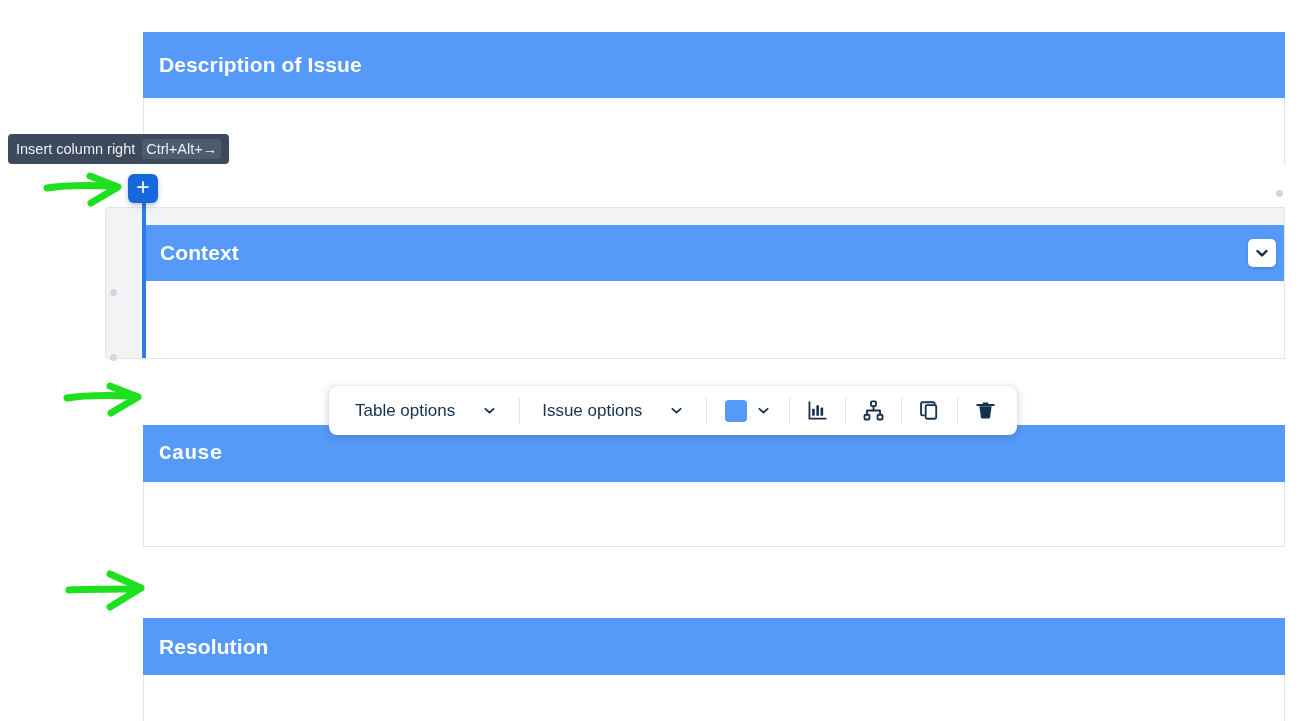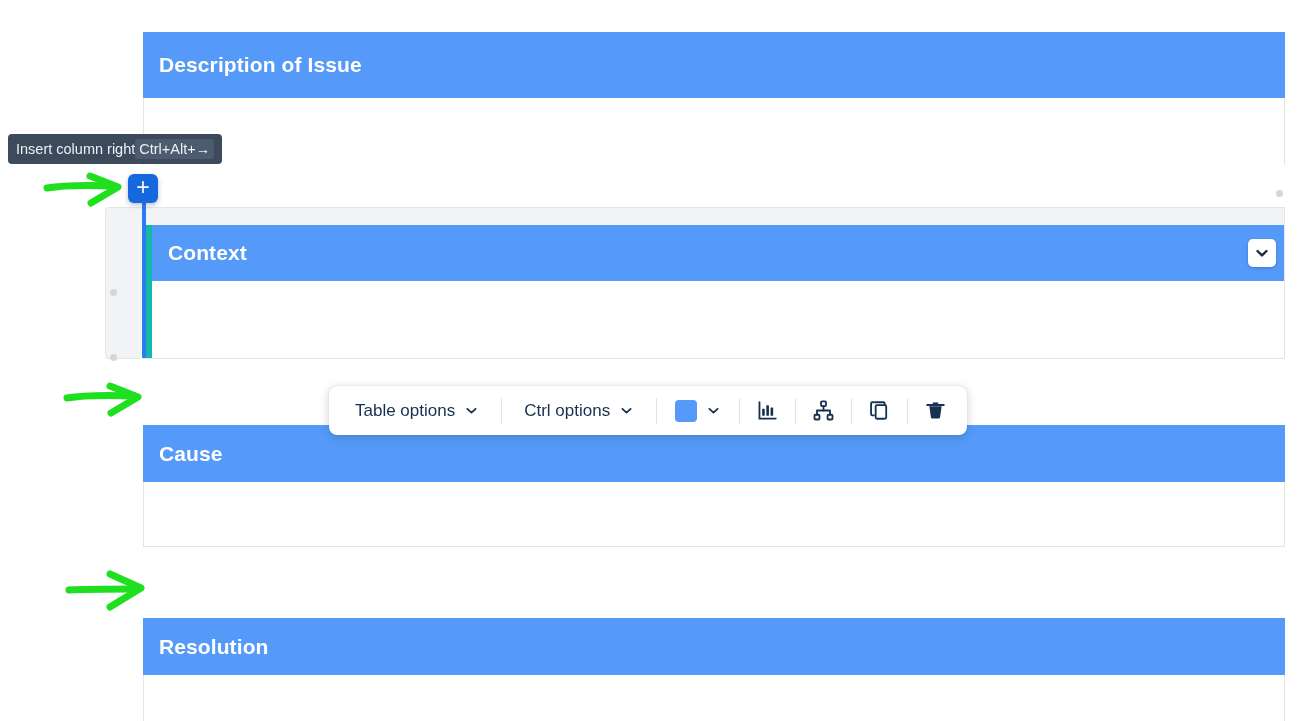--- a/index.html
+++ b/index.html
@@ -67,40 +67,39 @@
     position: absolute;
     left: 0; top: 18px; width: 36px; bottom: 0;
     background: #f1f3f4;
     border-left: 1px solid #e3e5e8;
     border-bottom: 1px solid #e3e5e8;
     border-bottom-left-radius: 4px;
   }
   #context-table {
     position: absolute;
     left: 38px; top: 18px; right: 0; bottom: 0;
-    background: #14b8a6;
+    background: #15803d;
     border: 1px solid #e3e5e8;
     border-top: none;
-    padding-left: 8px;
   }
   #context-table .tbl-header { height: 56px; }
   #context-table .tbl-body   { height: 77px; }
 
   
   #insert-line {
     position: absolute;
     left: 142px; top: 196px;
     width: 4px; height: 162px;
     background: #2b7cf0;
     z-index: 7;
   }
 
   
   #block-cause {
-    left: 143px; top: 425px; width: 1142px; height: 122px;
+    left: 143px; top: 425px; width: 1142px; height: 122px; font-family: Liberation Mono, monospace;
   }
   #block-cause .tbl-header { height: 57px; margin: 0 -1px 0 -1px; }
   #block-cause .tbl-body   { height: 64px; }
 
   
   #block-resolution {
     left: 143px; top: 618px; width: 1142px; height: 103px;
   }
   #block-resolution .tbl-header { height: 57px; margin: 0 -1px 0 -1px; }
   #block-resolution .tbl-body   { height: 46px; }
@@ -140,20 +139,21 @@
   }
 
   #tooltip {
     position: absolute;
     left: 8px; top: 134px;
     height: 30px;
     background: #3d4a5c;
     border-radius: 4px;
     display: flex; align-items: center;
     padding: 0 8px;
+    gap: 7px;
     z-index: 10;
     white-space: nowrap;
   }
   #tooltip .tip-label {
     color: #edf0f4;
     font-size: 14.5px;
   }
   #tooltip .tip-kbd {
     color: #edf0f4;
     font-size: 14.5px;
@@ -175,21 +175,21 @@
     z-index: 8;
     padding: 0 4px;
   }
   .tb-item {
     display: flex; align-items: center;
     height: 100%;
     cursor: pointer;
     color: #16314f;
   }
   .tb-menu {
-    gap: 9px;
+    gap: 27px;
     padding: 0 22px;
     font-size: 17px;
     font-weight: 400;
   }
   .tb-sep {
     width: 1px; height: 26px;
     background: #dfe3e8;
     flex: 0 0 auto;
   }
   .tb-color {
@@ -305,21 +305,21 @@
       <span>
         <svg width="15" height="15" viewBox="0 0 16 16" fill="none">
           <path d="M3.6 6.2 L8 10.2 L12.4 6.2" stroke="#16314f" stroke-width="1.9" stroke-linecap="round" stroke-linejoin="round"></path>
         </svg>
       </span>
     </div>
 
     <div class="tb-sep"></div>
 
     <div class="tb-item tb-menu">
-      <span>Ctrl options</span>
+      <span>Issue options</span>
       <span>
         <svg width="15" height="15" viewBox="0 0 16 16" fill="none">
           <path d="M3.6 6.2 L8 10.2 L12.4 6.2" stroke="#16314f" stroke-width="1.9" stroke-linecap="round" stroke-linejoin="round"></path>
         </svg>
       </span>
     </div>
 
     <div class="tb-sep"></div>
 
     <div class="tb-item tb-color">

